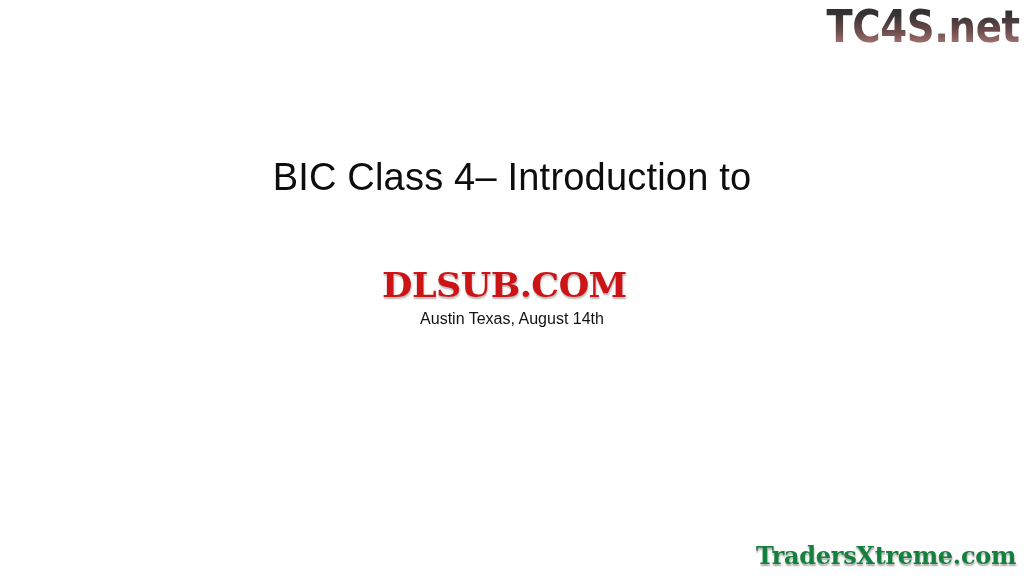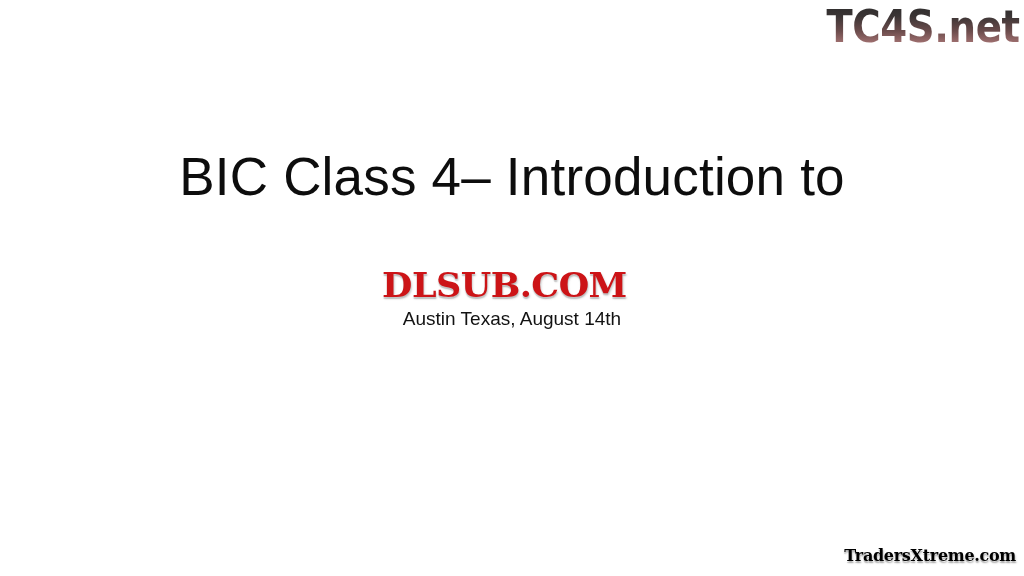--- a/index.html
+++ b/index.html
@@ -51,36 +51,36 @@
   #title-block {
     position: absolute;
     left: 62px;
     top: 146px;
     width: 900px;
     text-align: center;
   }
   .title-line {
     font-family: "Liberation Sans", sans-serif;
     font-weight: 300;
-    font-size: 53px;
+    font-size: 38px;
     line-height: 62px;
     color: #0d0d0d;
     white-space: nowrap;
     letter-spacing: 0.2px;
   }
 
   
   #subtitle {
     position: absolute;
     left: 62px;
     top: 306px;
     width: 900px;
     text-align: center;
     font-family: "Liberation Sans", sans-serif;
-    font-size: 19px;
+    font-size: 16px;
     line-height: 26px;
     color: #121212;
     white-space: nowrap;
   }
 
   
   #dlsub-watermark {
     position: absolute;
     left: 0;
     right: 16px;
@@ -106,24 +106,24 @@
     user-select: none;
   }
 
   
   #tradersxtreme-watermark {
     position: absolute;
     right: 8px;
     bottom: 6px;
     font-family: "DejaVu Serif", serif;
     font-weight: bold;
-    font-size: 16px;
+    font-size: 24px;
     line-height: 28px;
     letter-spacing: -0.3px;
-    color: #000000;
+    color: #15803d;
     -webkit-text-stroke: 2.6px #ffffff;
     paint-order: stroke fill;
     text-shadow:
         0 2px 1px rgba(160,160,160,0.6),
         1px 2px 2px rgba(140,140,140,0.45);
     white-space: nowrap;
     user-select: none;
   }
 </style>
 </head>

